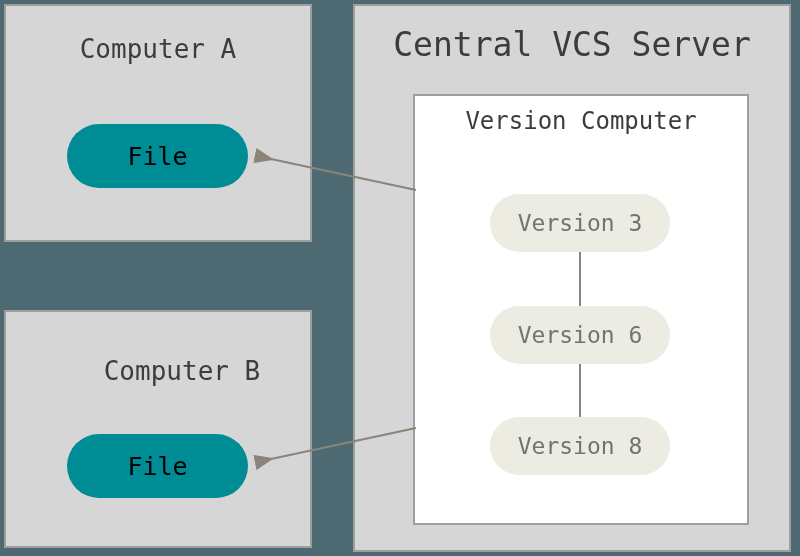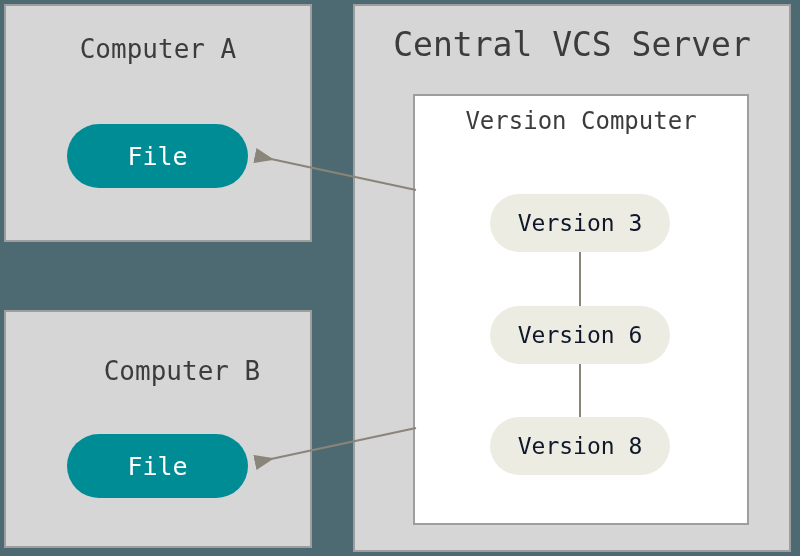--- a/index.html
+++ b/index.html
@@ -60,37 +60,37 @@
   .file-pill {
     position: absolute;
     left: 67px;
     width: 181px;
     height: 64px;
     background: #008c95;
     border-radius: 32px;
     display: flex;
     align-items: center;
     justify-content: center;
-    color: #ffffff;
+    color: #000000;
     font-size: 25px;
   }
   #file-pill-a { top: 124px; }
   #file-pill-b { top: 434px; }
 
   .version-pill {
     position: absolute;
     left: 490px;
     width: 180px;
     height: 58px;
     background: #edece3;
     border-radius: 29px;
     display: flex;
     align-items: center;
     justify-content: center;
-    color: #0f172a;
+    color: #737373;
     font-size: 23px;
   }
   #version-pill-3 { top: 194px; }
   #version-pill-2 { top: 306px; }
   #version-pill-1 { top: 417px; }
 </style>
 </head>
 <body>
 
 <div id="canvas">

